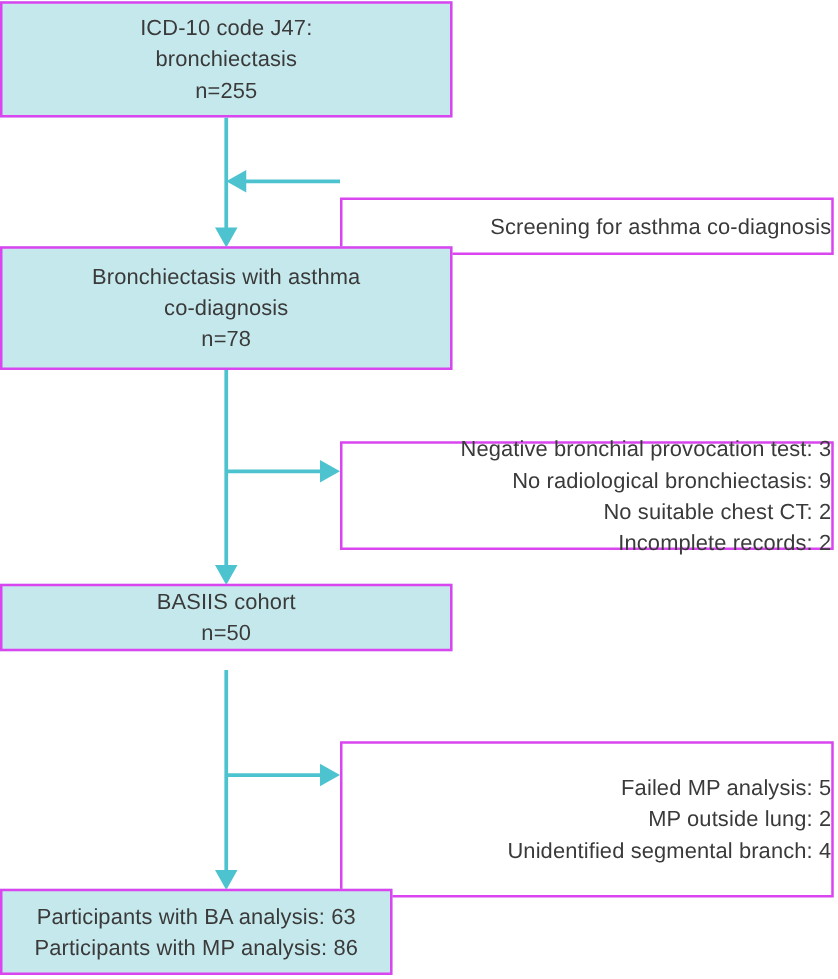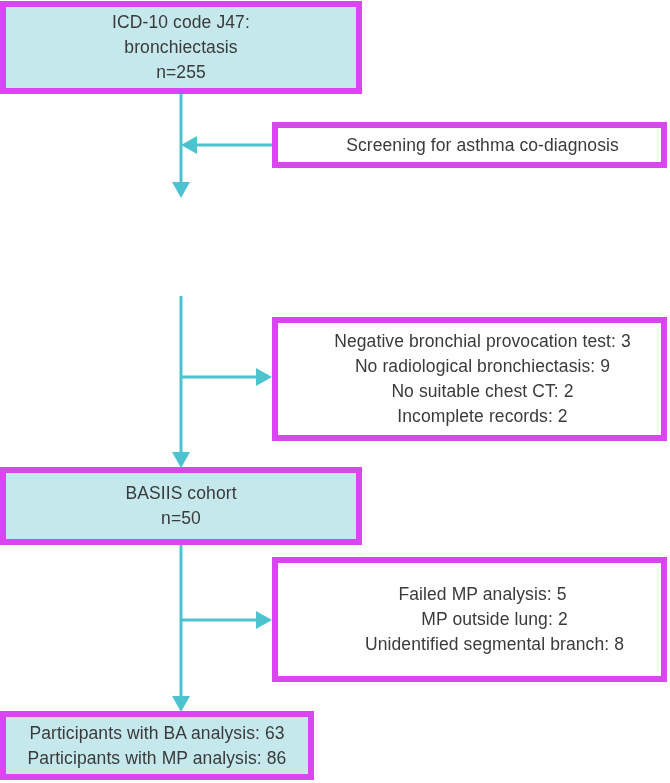--- a/index.html
+++ b/index.html
@@ -17,54 +17,55 @@
   #flow {
     position: relative;
     width: 670px;
     height: 783px;
   }
 
   
   .box {
     position: absolute;
     box-sizing: border-box;
-    border: 6px solid #d946ef;
+    border: 2px solid #d946ef;
     display: flex;
     flex-direction: column;
     justify-content: center;
   }
   .box.filled {
     background: #c5e8ec;
     align-items: center;
     text-align: center;
   }
   .box.plain {
     background: #ffffff;
-    align-items: center;
+    align-items: flex-end;
     text-align: left;
+    margin-top: 36px;
   }
   .line {
     font-size: 17.5px;
     line-height: 25px;
     white-space: pre;
     letter-spacing: 0.1px;
   }
   .box.plain .line {
     padding-left: 26px;
   }
   .line.indent {
     padding-left: 50px !important;
   }
 
   
   #node-population   { left: 0px;   top: 1px;   width: 362px; height: 93px;  }
   #node-screening    { left: 272px; top: 122px; width: 395px; height: 46px;  }
   #node-cohort-asthma{ left: 0px;   top: 197px; width: 362px; height: 99px;  }
-  #node-exclusions-1 { left: 272px; top: 317px; width: 395px; height: 124px; }
-  #node-basiis       { left: 0px;   top: 467px; width: 362px; height: 78px;  }
+  #node-exclusions-1 { left: 272px; top: 317px; width: 395px; height: 87px; }
+  #node-basiis       { left: 0px;   top: 467px; width: 362px; height: 54px;  }
   #node-exclusions-2 { left: 272px; top: 557px; width: 395px; height: 125px; }
   #node-participants { left: 0px;   top: 711px; width: 314px; height: 69px;  }
 
   
   #connectors {
     position: absolute;
     left: 0;
     top: 0;
     width: 670px;
     height: 783px;
@@ -100,37 +101,42 @@
   <div class="box filled" id="node-population">
     <div class="line">ICD-10 code J47:</div>
     <div class="line">bronchiectasis</div>
     <div class="line">n=255</div>
   </div>
 
   <div class="box plain" id="node-screening">
     <div class="line">Screening for asthma co-diagnosis</div>
   </div>
 
+  <div class="box filled" id="node-cohort-asthma">
+    <div class="line">Bronchiectasis with asthma</div>
+    <div class="line">co-diagnosis</div>
+    <div class="line">n=78</div>
+  </div>
 
   <div class="box plain" id="node-exclusions-1">
     <div class="line">Negative bronchial provocation test: 3</div>
     <div class="line">No radiological bronchiectasis: 9</div>
     <div class="line">No suitable chest CT: 2</div>
     <div class="line">Incomplete records: 2</div>
   </div>
 
   <div class="box filled" id="node-basiis">
     <div class="line">BASIIS cohort</div>
     <div class="line">n=50</div>
   </div>
 
   <div class="box plain" id="node-exclusions-2">
     <div class="line">Failed MP analysis: 5</div>
     <div class="line indent">MP outside lung: 2</div>
-    <div class="line indent">Unidentified segmental branch: 8</div>
+    <div class="line indent">Unidentified segmental branch: 4</div>
   </div>
 
   <div class="box filled" id="node-participants">
     <div class="line">Participants with BA analysis: 63</div>
     <div class="line">Participants with MP analysis: 86</div>
   </div>
 
 </div>
 
 </body></html>

